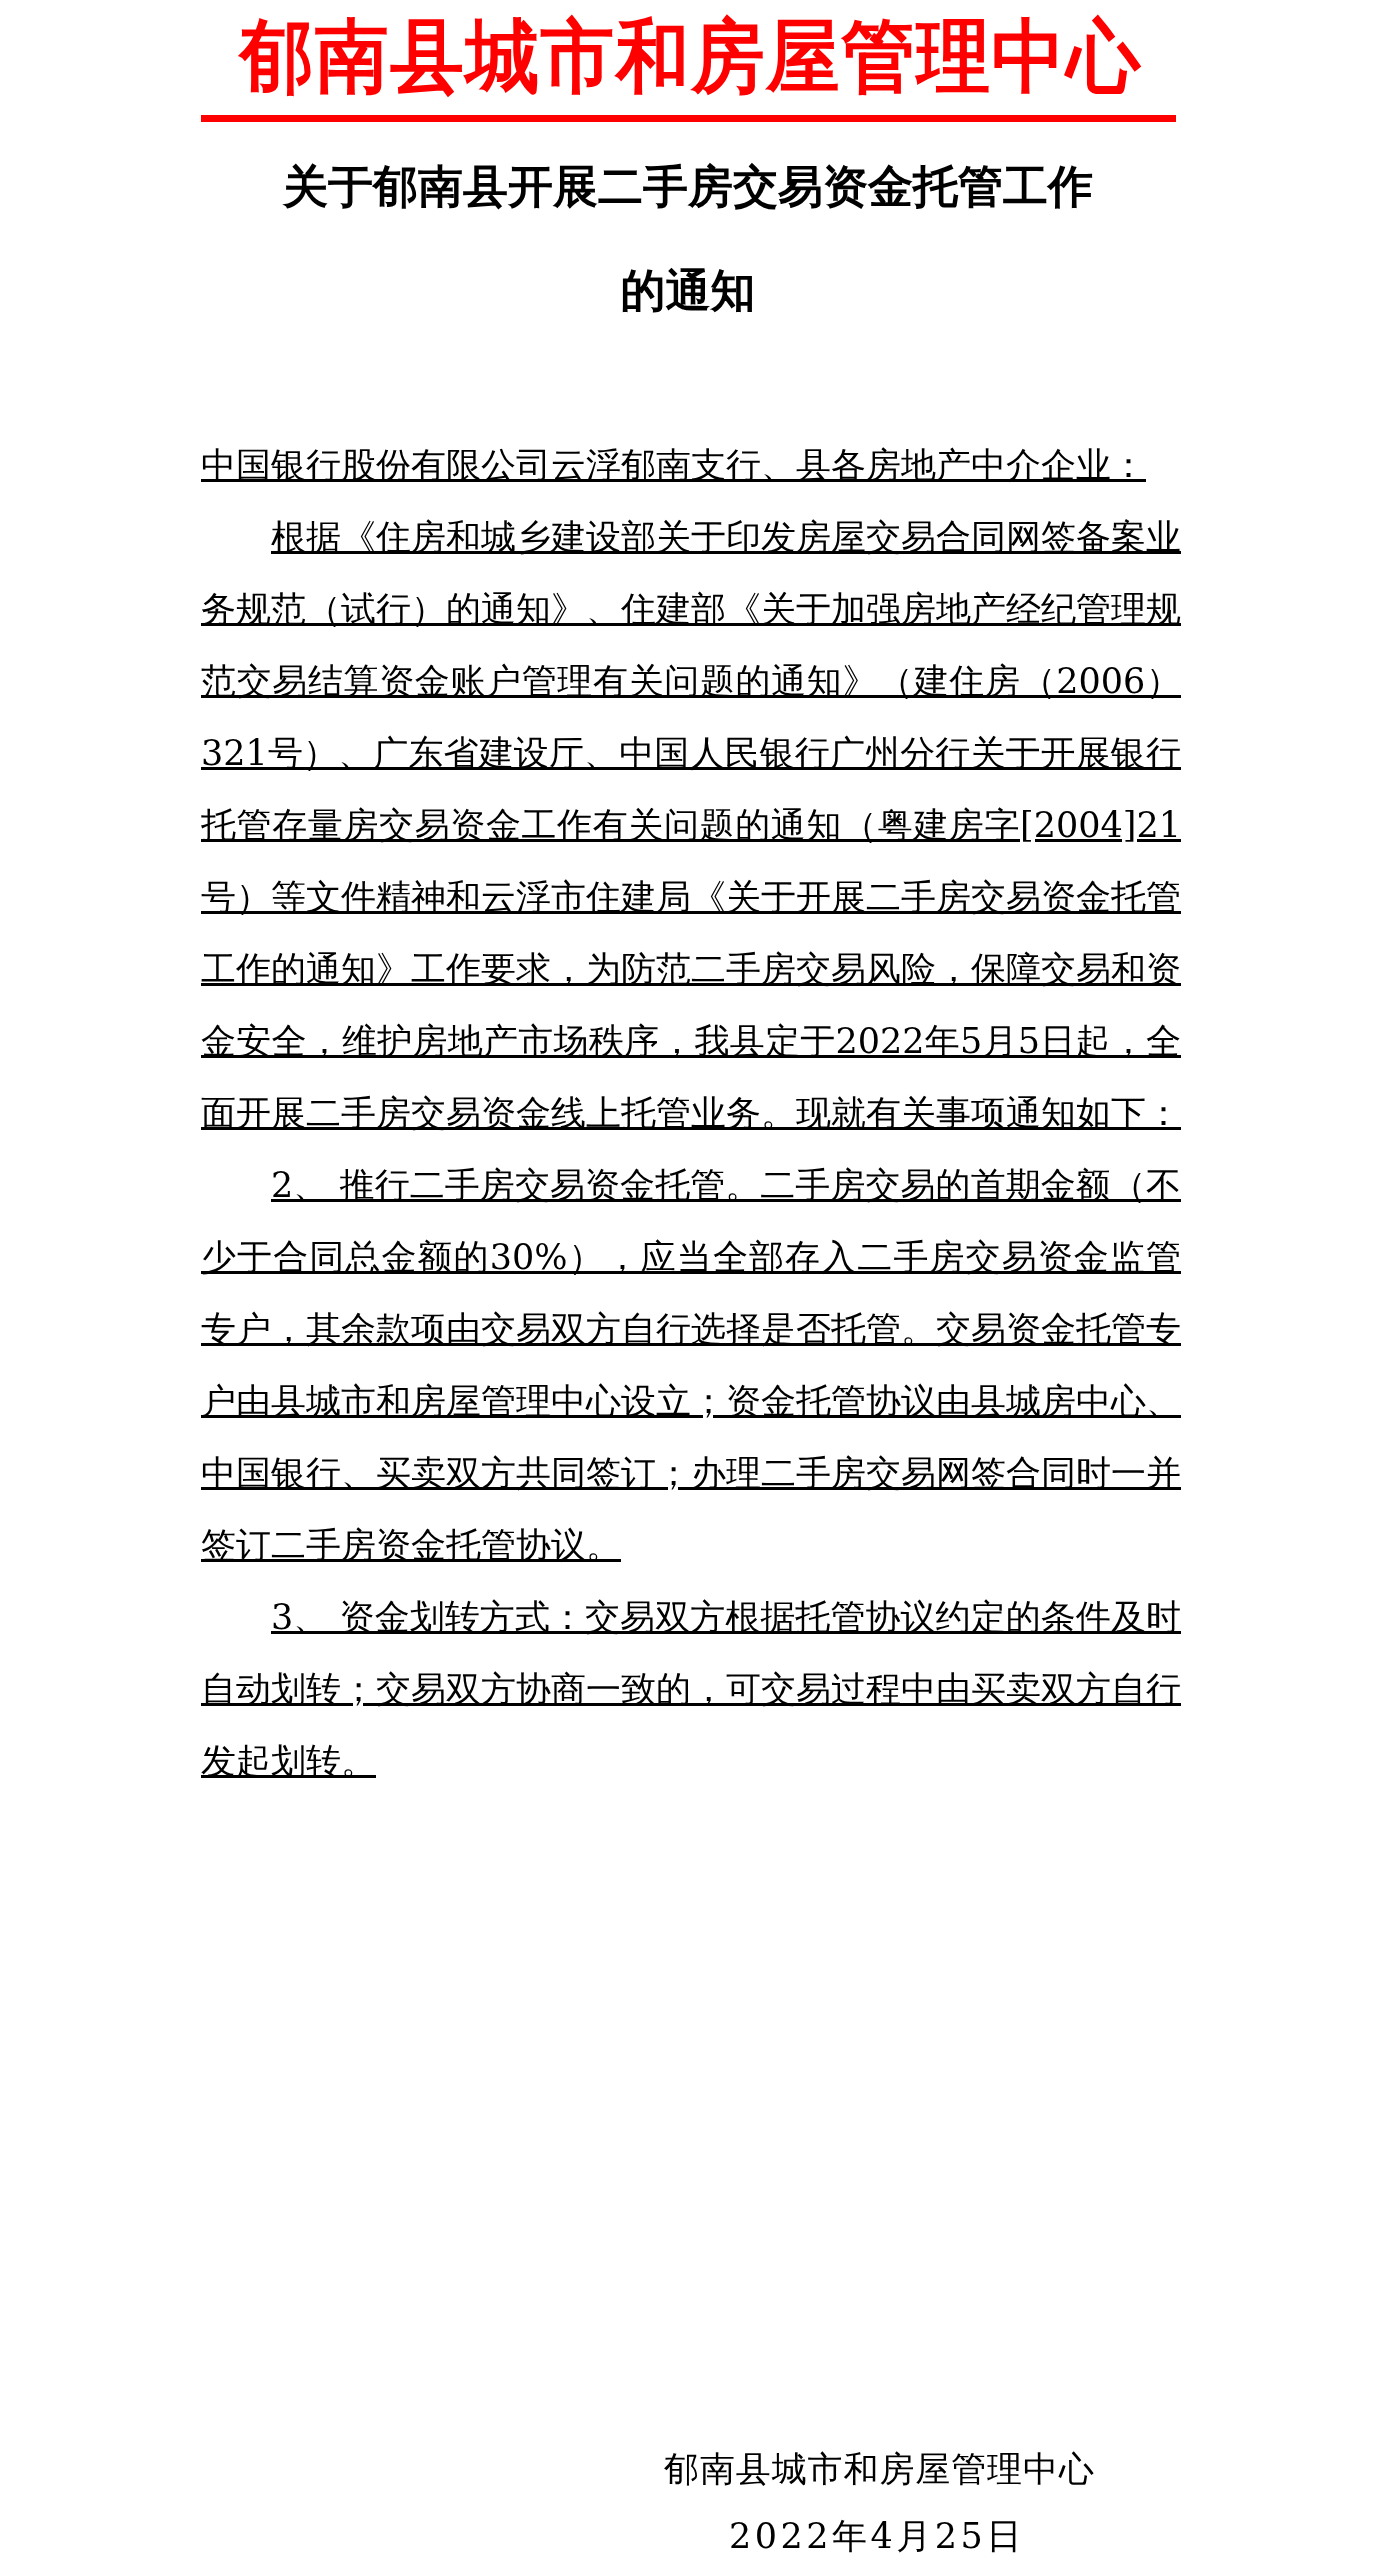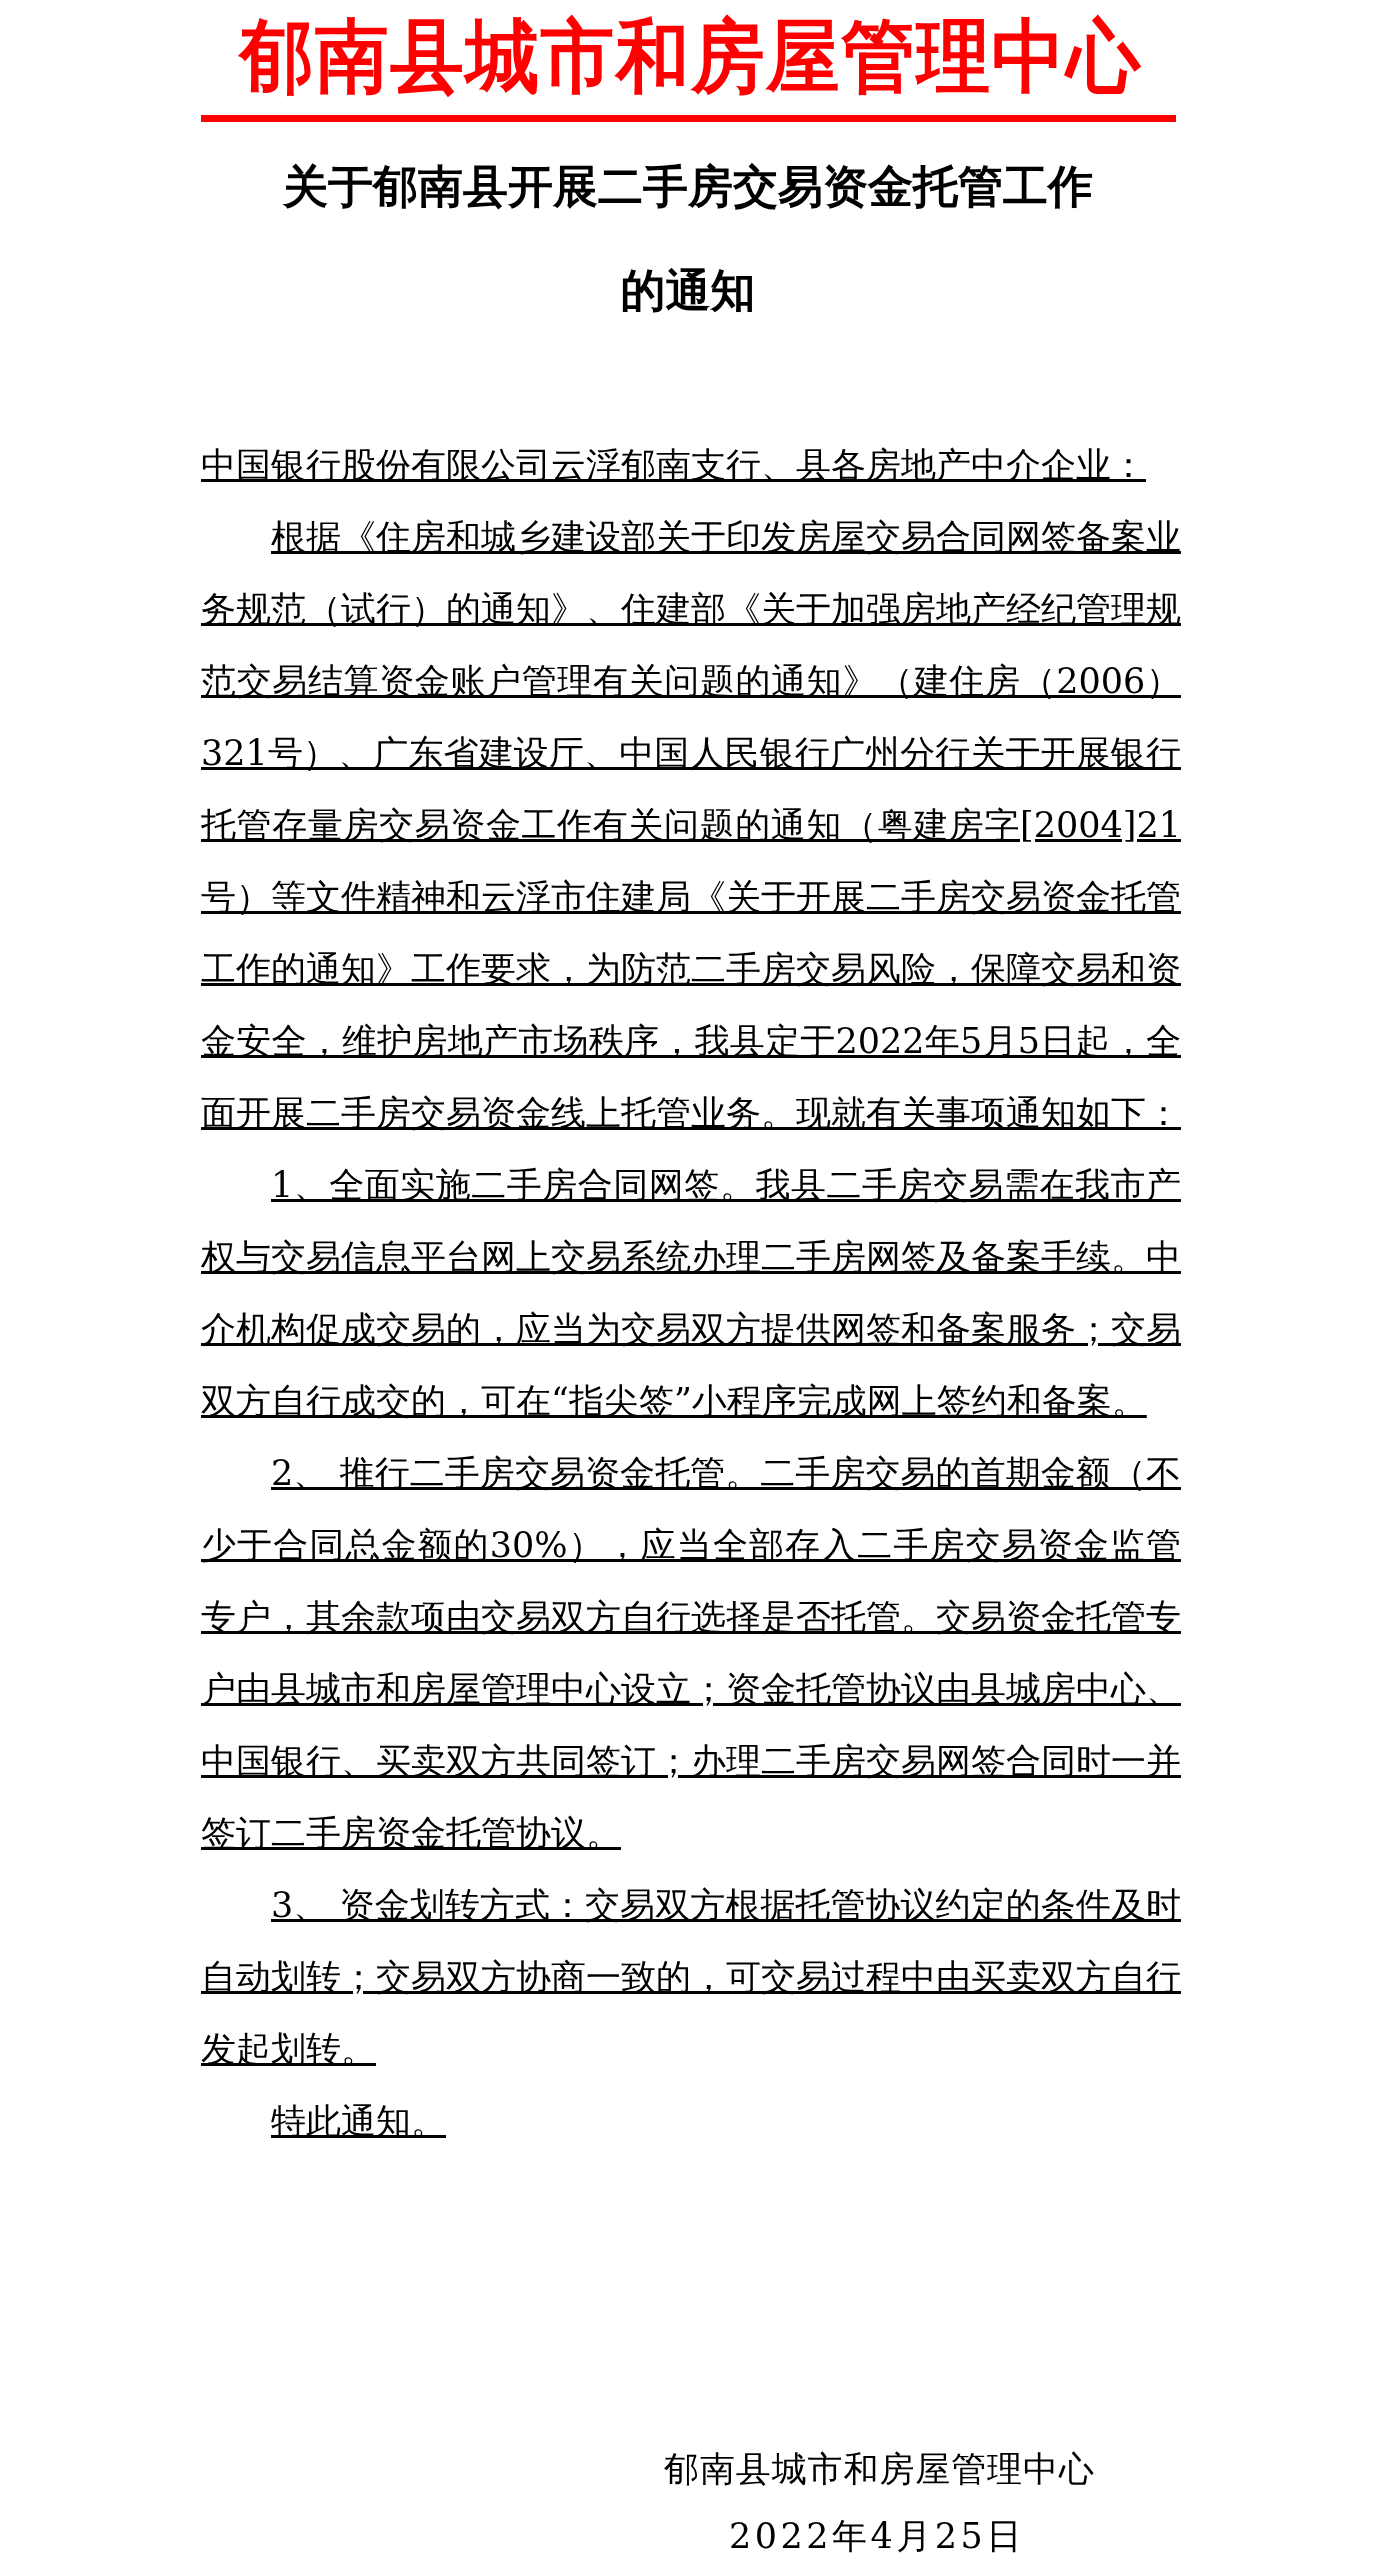--- a/index.html
+++ b/index.html
@@ -86,21 +86,19 @@
 
 <div class="masthead">郁南县城市和房屋管理中心</div>
 <div class="red-rule"></div>
 
 <div class="title l1">关于郁南县开展二手房交易资金托管工作</div>
 <div class="title l2">的通知</div>
 
 <div class="body-text">
   <p>中国银行股份有限公司云浮郁南支行、县各房地产中介企业：</p>
   <p class="indent">根据《住房和城乡建设部关于印发房屋交易合同网签备案业务规范（试行）的通知》、住建部《关于加强房地产经纪管理规范交易结算资金账户管理有关问题的通知》（建住房（2006）321号）、广东省建设厅、中国人民银行广州分行关于开展银行托管存量房交易资金工作有关问题的通知（粤建房字[2004]21号）等文件精神和云浮市住建局《关于开展二手房交易资金托管工作的通知》工作要求，为防范二手房交易风险，保障交易和资金安全，维护房地产市场秩序，我县定于2022年5月5日起，全面开展二手房交易资金线上托管业务。现就有关事项通知如下：</p>
-  <p class="indent">1、全面实施二手房合同网签。我县二手房交易需在我市产权与交易信息平台网上交易系统办理二手房网签及备案手续。中介机构促成交易的，应当为交易双方提供网签和备案服务；交易双方自行成交的，可在“指尖签”小程序完成网上签约和备案。</p>
   <p class="indent">2、 推行二手房交易资金托管。二手房交易的首期金额（不少于合同总金额的30%），应当全部存入二手房交易资金监管专户，其余款项由交易双方自行选择是否托管。交易资金托管专户由县城市和房屋管理中心设立；资金托管协议由县城房中心、中国银行、买卖双方共同签订；办理二手房交易网签合同时一并签订二手房资金托管协议。</p>
   <p class="indent">3、 资金划转方式：交易双方根据托管协议约定的条件及时自动划转；交易双方协商一致的，可交易过程中由买卖双方自行发起划转。</p>
-  <p class="indent">特此通知。</p>
 </div>
 
 <div class="signature org">郁南县城市和房屋管理中心</div>
 <div class="signature date">2022年4月25日</div>
 
 
 </body></html>

